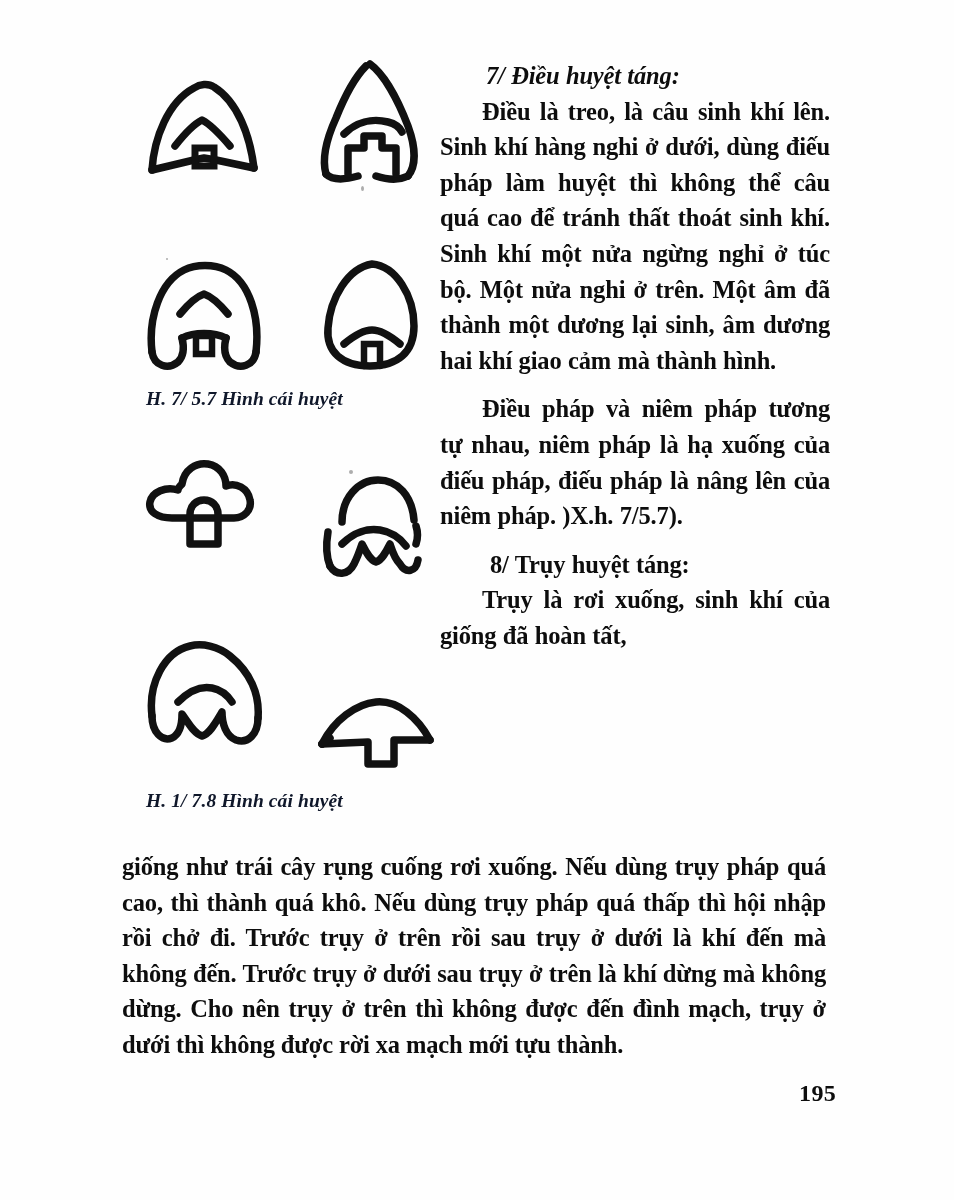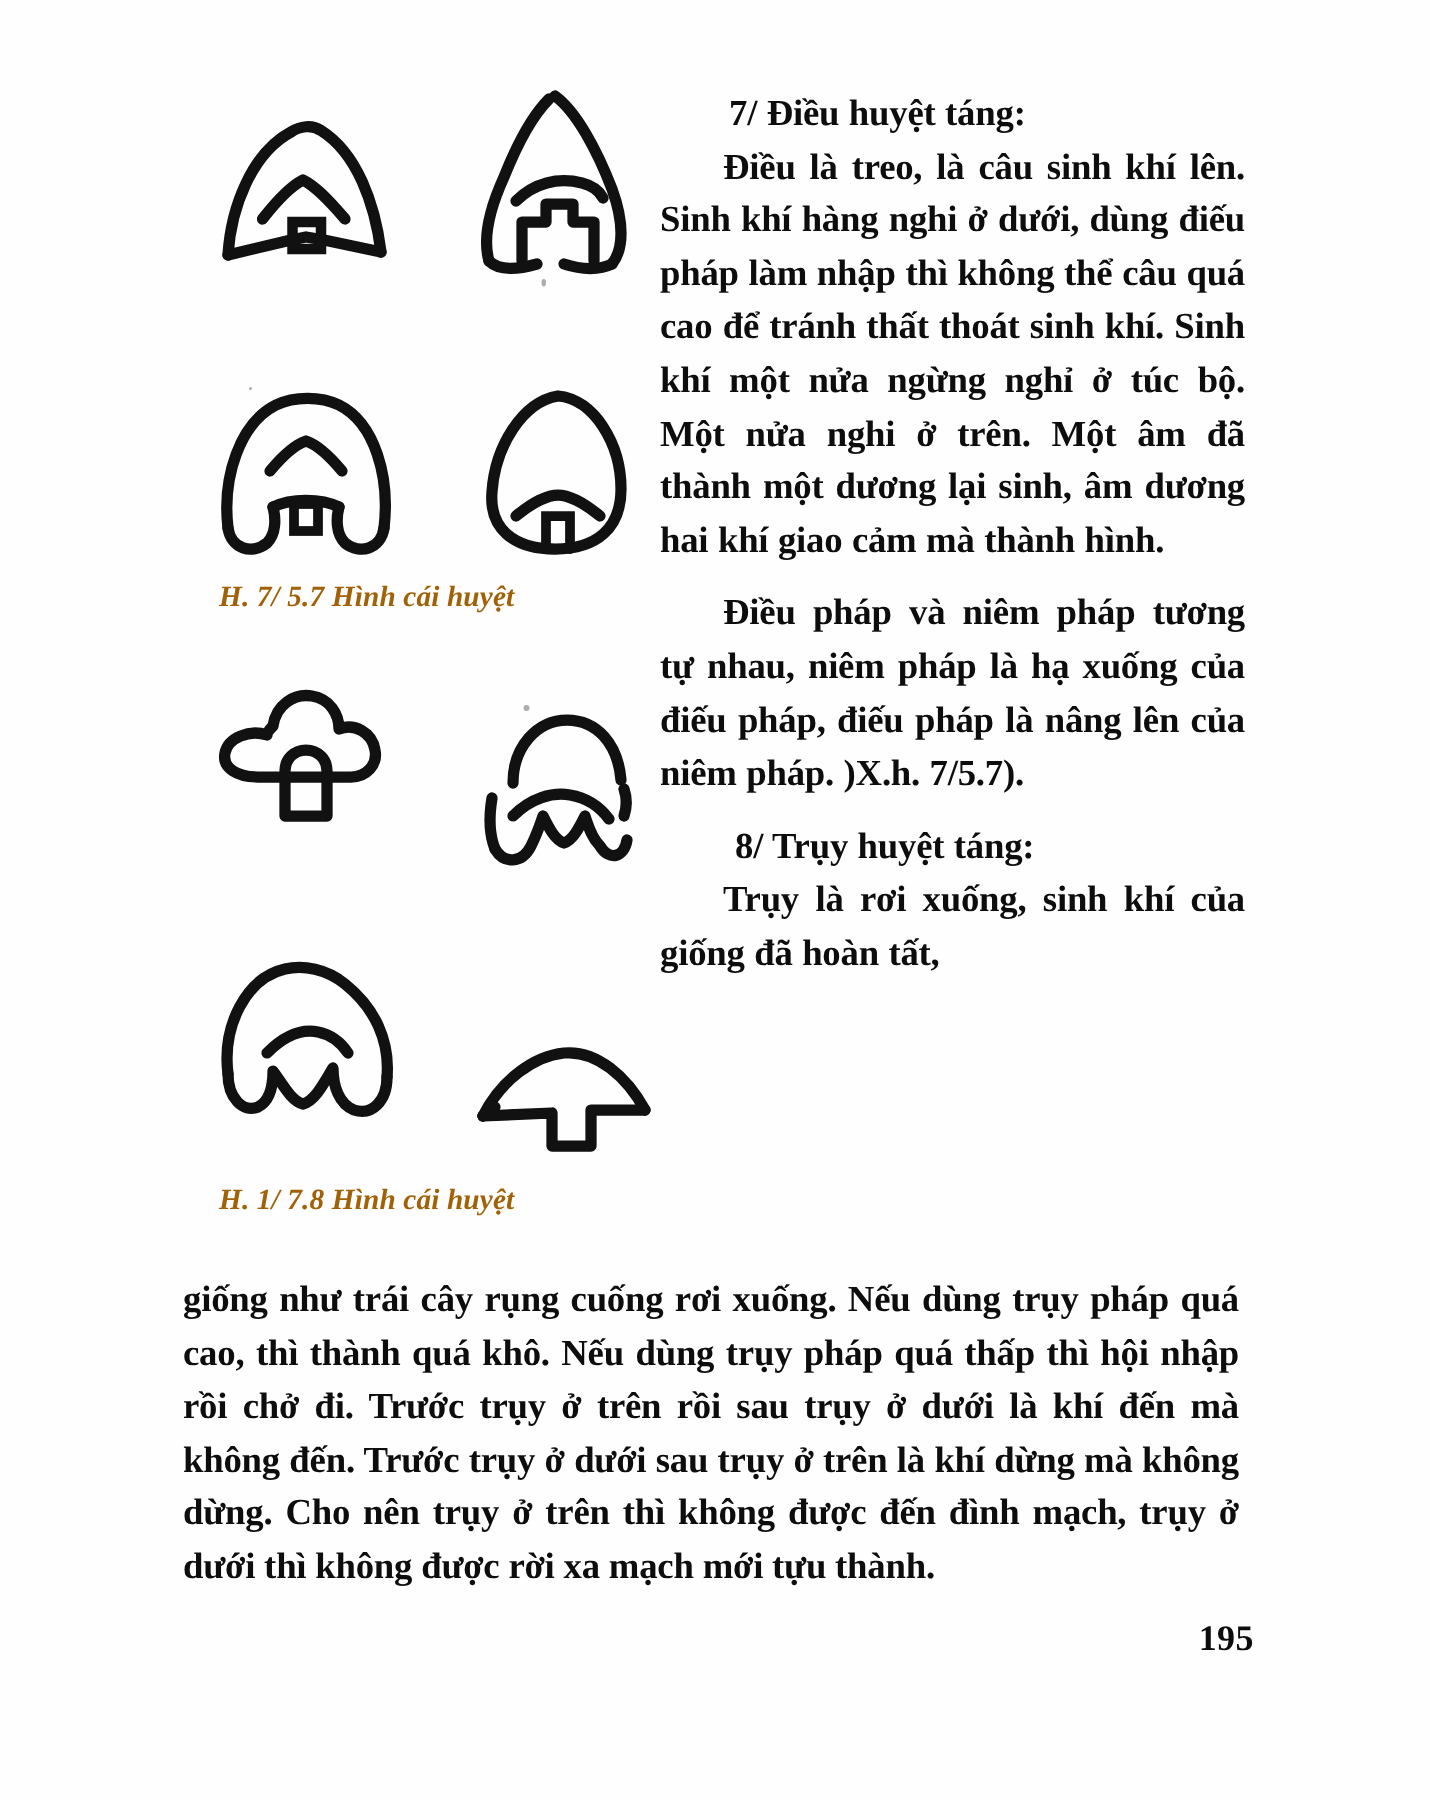--- a/index.html
+++ b/index.html
@@ -46,21 +46,21 @@
   .fig-slot { position: absolute; }
   .fig-slot svg { display: block; overflow: visible; }
 
   .cap {
     position: absolute;
     font-style: italic;
     font-weight: 700;
     font-size: 19.5px;
     letter-spacing: .1px;
     white-space: nowrap;
-    color: #a16207;
+    color: #0f172a;
   }
 
   
   .textcol {
     position: absolute;
     left: 440px;
     top: 58px;
     width: 390px;
   }
   .textcol p {
@@ -73,20 +73,21 @@
     letter-spacing: -.15px;
     word-spacing: .4px;
   }
   .textcol p.indent { text-indent: 42px; }
   .textcol p + p { margin-top: 13px; }
 
   .subhead {
     margin: 0;
     font-size: 24px;
     line-height: 35.6px;
+    font-style: italic;
     font-weight: 700;
     text-indent: 46px;
     text-align: left !important;
   }
   .subhead-b {
     margin: 0;
     font-size: 24px;
     line-height: 35.6px;
     font-weight: 700;
     text-indent: 50px;
@@ -231,21 +232,21 @@
             <path d="M8 50 L 16 44"></path>
           </g>
         </svg>
       </div>
 
       <div class="cap" style="left:28px; top:742px;">H. 1/ 7.8  Hình cái huyệt</div>
     </div>
 
     <div class="textcol">
       <p class="subhead" style="margin-top:0;">7/ Điều huyệt táng:</p>
-      <p class="indent" style="margin-top:0;">Điều là treo, là câu sinh khí lên. Sinh khí hàng nghi ở dưới, dùng điếu pháp làm nhập thì không thể câu quá cao để tránh thất thoát sinh khí. Sinh khí một nửa ngừng nghỉ ở túc bộ. Một nửa nghi ở trên. Một âm đã thành một dương lại sinh, âm dương hai khí giao cảm mà thành hình.</p>
+      <p class="indent" style="margin-top:0;">Điều là treo, là câu sinh khí lên. Sinh khí hàng nghi ở dưới, dùng điếu pháp làm huyệt thì không thể câu quá cao để tránh thất thoát sinh khí. Sinh khí một nửa ngừng nghỉ ở túc bộ. Một nửa nghi ở trên. Một âm đã thành một dương lại sinh, âm dương hai khí giao cảm mà thành hình.</p>
       <p class="indent">Điều pháp và niêm pháp tương tự nhau, niêm pháp là hạ xuống của điếu pháp, điếu pháp là nâng lên của niêm pháp. )X.h. 7/5.7).</p>
       <p class="subhead-b" style="">8/ Trụy huyệt táng:</p>
       <p class="indent" style="margin-top:0;">Trụy là rơi xuống, sinh khí của giống đã hoàn tất,</p>
     </div>
   </div>
 
   <div class="bottom">
     <p>giống như trái cây rụng cuống rơi xuống. Nếu dùng trụy pháp quá cao, thì thành quá khô. Nếu dùng trụy pháp quá thấp thì hội nhập rồi chở đi. Trước trụy ở trên rồi sau trụy ở dưới là khí đến mà không đến. Trước trụy ở dưới sau trụy ở trên là khí dừng mà không dừng. Cho nên trụy ở trên thì không được đến đình mạch, trụy ở dưới thì không được rời xa mạch mới tựu thành.</p>
   </div>
 

